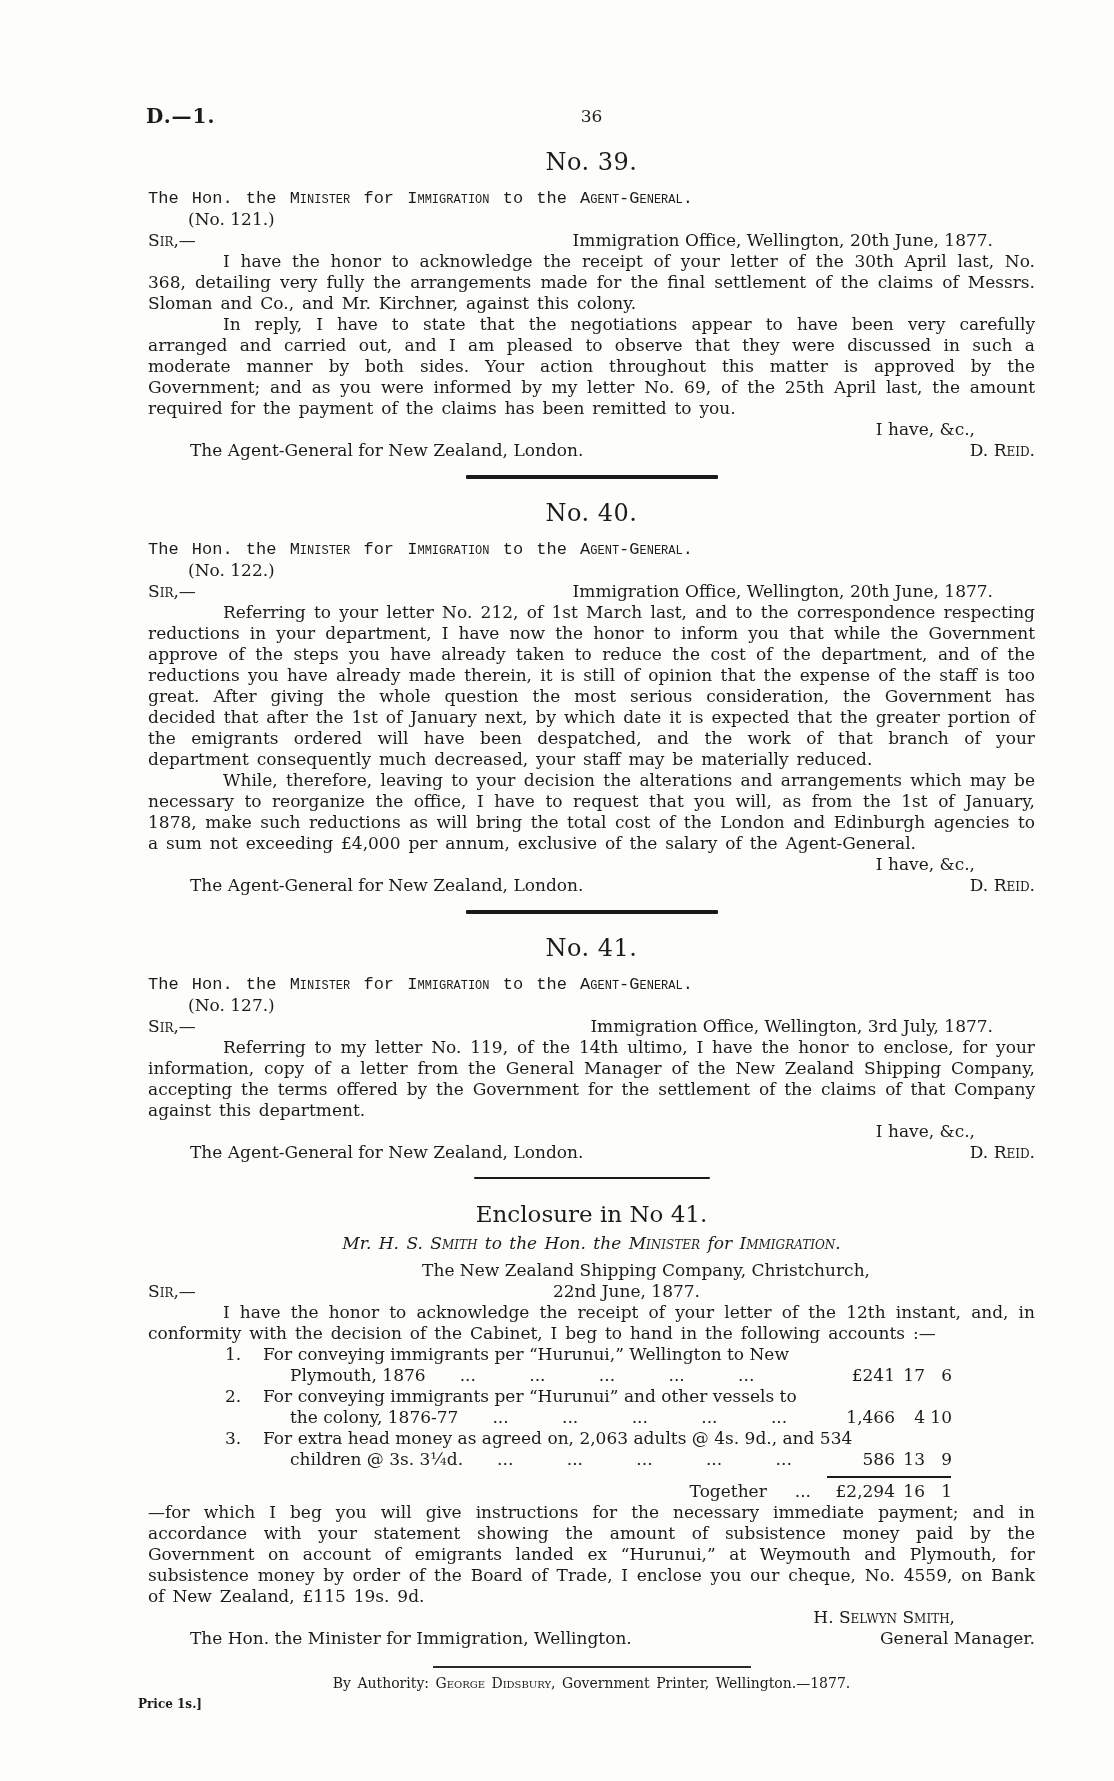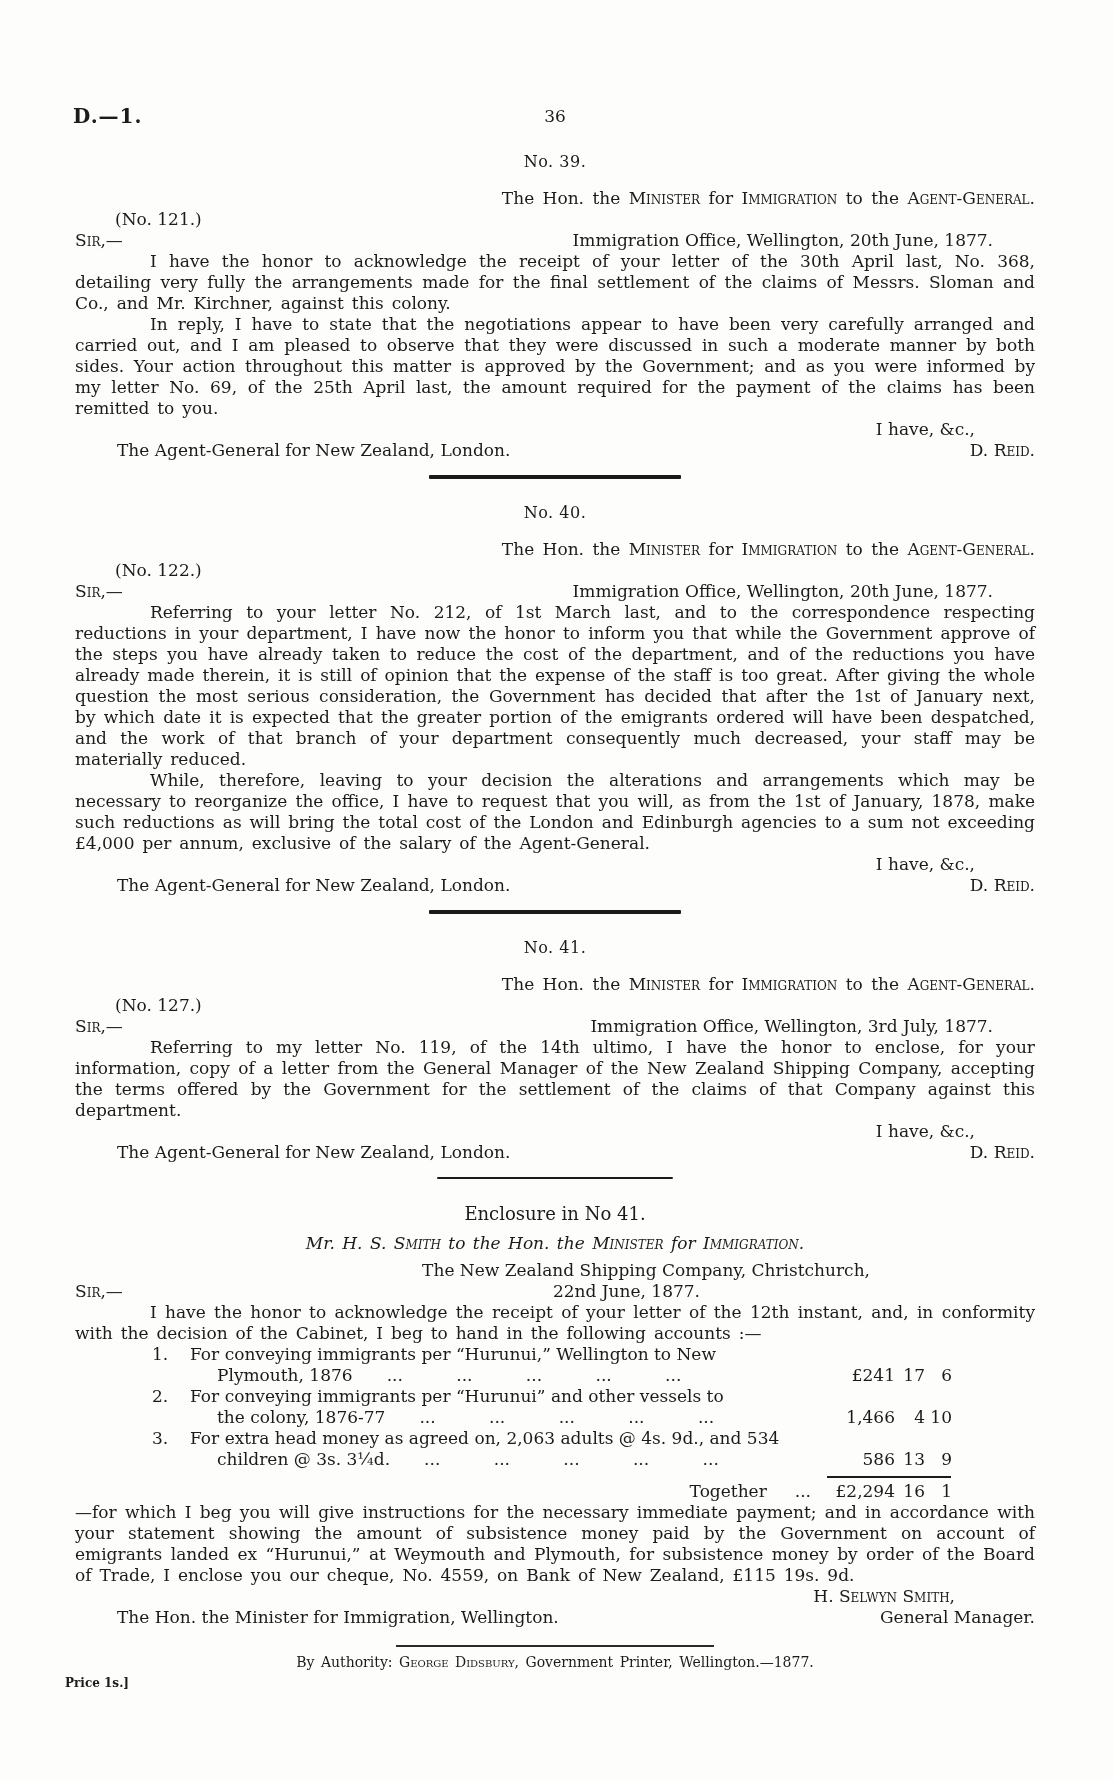--- a/index.html
+++ b/index.html
@@ -7,40 +7,40 @@
     position:relative;
     width:1114px;height:1781px;
     margin:0 auto;
     background:#fdfdfb;
     color:#1b1b1b;
     font-family:"DejaVu Serif","Liberation Serif",serif;
     font-size:17px;line-height:21px;
     overflow:hidden;
     box-sizing:border-box;
   }
-  .content{padding:0 79px 0 75px;}
+  .content{padding:0 79px 0 108px;margin-left:40px;}
   
   .page-header{position:relative;margin-top:106px;height:22px;}
   .doc-ref{position:absolute;left:-2px;top:0;font-weight:bold;font-size:20px;letter-spacing:1px;}
   .page-num{display:block;text-align:center;font-size:17px;}
   
-  .letter-title{text-align:center;font-size:16px;line-height:24px;margin:22px 0 14px;letter-spacing:.5px;}
-  .parties-heading{text-align:right;word-spacing:3px;}
+  .letter-title{text-align:center;font-size:24px;line-height:24px;margin:22px 0 14px;letter-spacing:.5px;}
+  .parties-heading{text-align:left;word-spacing:3px;font-family:Liberation Mono, monospace;}
   .sc{font-variant:small-caps;}
   .letter-ref{padding-left:40px;}
   .sir-row{display:flex;justify-content:space-between;}
   .sir-row .dateline{padding-right:42px;}
   .body-para{margin:0;text-indent:75px;text-align:justify;word-spacing:2.5px;}
   .vale-row{text-align:right;padding-right:60px;}
   .sig-row{display:flex;justify-content:space-between;}
   .sig-row .addressee{padding-left:42px;}
   .divider{width:252px;height:4px;background:#1a1a1a;margin:14px auto 0;border-radius:1px;}
   .divider.thin{height:2px;width:236px;}
   
-  .encl-title{text-align:center;font-size:18px;line-height:26px;margin:22px 0 6px;}
+  .encl-title{text-align:center;font-size:23px;line-height:26px;margin:22px 0 6px;}
   .encl-heading{text-align:center;word-spacing:2px;margin-bottom:6px;font-style:italic;}
   .encl-address{text-align:right;padding-right:165px;}
   .encl-sir-row{display:flex;}
   .encl-sir-row .encl-date{flex:1;text-align:right;padding-right:335px;}
   .intro-para{margin:0;text-indent:75px;text-align:justify;word-spacing:2.5px;}
   .acct-line1{padding-left:77px;}
   .acct-num{display:inline-block;width:38px;}
   .acct-line2{display:flex;padding-left:142px;padding-right:83px;}
   .leaders{flex:1;white-space:nowrap;overflow:hidden;word-spacing:48px;padding-left:34px;color:#222;}
   .amt{text-align:right;}

